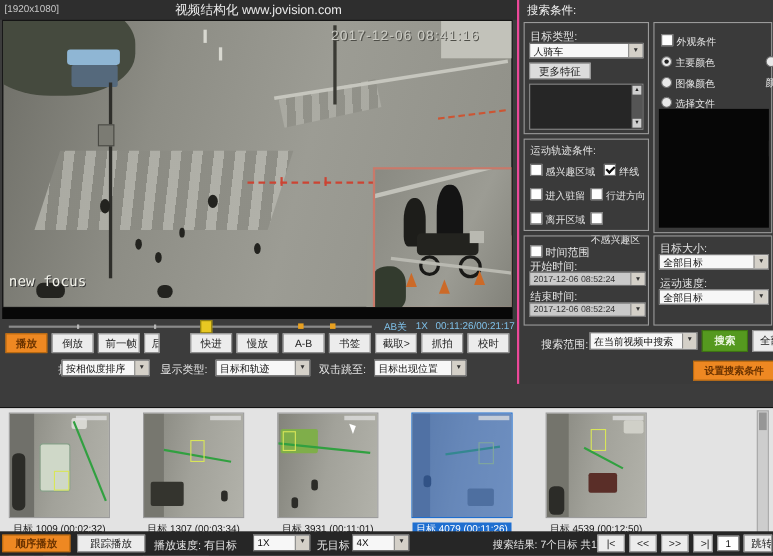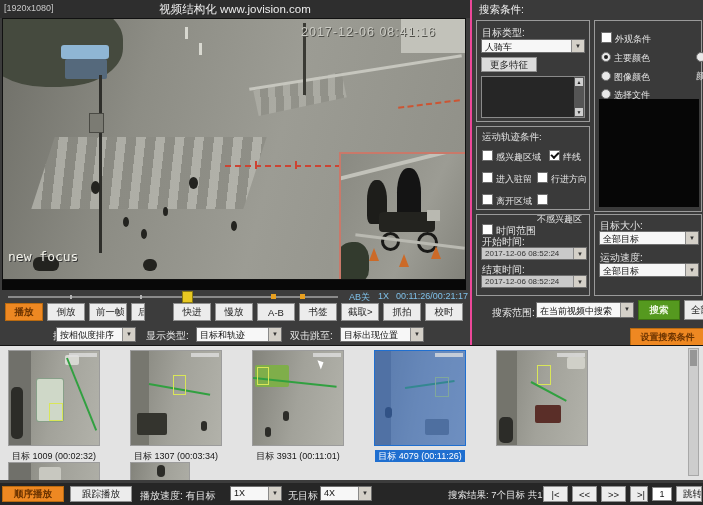--- a/index.html
+++ b/index.html
@@ -24,21 +24,21 @@
   .rb.sel:after{content:"";position:absolute;left:2px;top:2px;width:4px;height:4px;border-radius:50%;background:#222;}
   .cbl{color:#e3e3e3;font-size:9px;white-space:nowrap;}
   
   .video{position:absolute;left:2px;top:18px;width:464px;height:262px;overflow:hidden;
          background:linear-gradient(105deg,#6f6f68 0%,#8d8d85 30%,#9c9c94 58%,#8f8f87 100%);border:1px solid #111;box-sizing:border-box;}
   .pip{position:absolute;left:336px;top:133px;width:124px;height:125px;border:2px solid #c9796a;
        background:linear-gradient(115deg,#8a8a82,#9c9c94 60%,#82827a);overflow:hidden;}
   .cone{position:absolute;width:0;height:0;border-left:5px solid transparent;border-right:5px solid transparent;border-bottom:13px solid #cc6a28;}
   .ped{position:absolute;background:#23231f;border-radius:50%;}
   
-  .tharea{position:absolute;left:0;top:345px;width:703px;height:134px;background:#e3e3e3;border-top:1px solid #141414;overflow:hidden;}
+  .tharea{position:absolute;left:0;top:370px;width:703px;height:134px;background:#e3e3e3;border-top:1px solid #141414;overflow:hidden;}
   .thumb{position:absolute;top:4px;width:92px;height:96px;overflow:hidden;border:1px solid #9c9c9c;box-sizing:border-box;
          background:linear-gradient(100deg,#83837b,#a2a29a 50%,#b2b2aa);}
   .th-walk{position:absolute;left:0;top:0;width:22px;height:96px;background:#70706a;}
   .th-osd{position:absolute;right:2px;top:2px;width:28px;height:4px;background:rgba(225,225,225,.75);}
   .th-traj{position:absolute;border-top:2px solid #31a040;transform-origin:left center;}
   .th-box{position:absolute;border:1px solid #d9e658;background:transparent;}
   .th-veh{position:absolute;border-radius:2px;}
   .th-crowd{position:absolute;background:#2c2c28;border-radius:5px;}
   .th-label{position:absolute;top:104px;width:112px;text-align:center;font-size:9px;color:#151515;white-space:nowrap;}
   .sel-ov{position:absolute;left:0;top:0;right:0;bottom:0;background:rgba(55,115,212,.55);}
@@ -310,20 +310,21 @@
     <div class="seg" style="left:496px;top:0;width:112px;height:134px;">
       <div class="thumb" style="left:0;">
         <div class="th-walk" style="width:20px;background:#74746c;"></div>
         <div class="th-crowd" style="left:2px;top:66px;width:14px;height:26px;"></div>
         <div class="th-box" style="left:40px;top:14px;width:12px;height:18px;"></div>
         <div class="th-traj" style="left:34px;top:30px;width:40px;transform:rotate(28deg);"></div>
         <div class="th-veh" style="left:38px;top:54px;width:26px;height:18px;background:#5a2e28;"></div>
         <div class="th-veh" style="left:70px;top:6px;width:18px;height:12px;background:#d0d0c8;"></div>
         <div class="th-osd"></div>
       </div>
+      <div class="th-label" style="left:-10px;">目标 4539 (00:12:50)</div>
     </div>
 
     <div class="abs" style="left:688px;top:2px;width:11px;height:128px;background:#cdcdcd;border:1px solid #a8a8a8;box-sizing:border-box;">
       <div class="abs" style="left:1px;top:1px;width:7px;height:16px;background:#969696;"></div>
     </div>
 
     <div class="thumb" style="left:8px;top:116px;">
       <div class="th-walk"></div>
       <div class="th-veh" style="left:30px;top:4px;width:22px;height:14px;background:#c8c8c0;"></div>
     </div>

